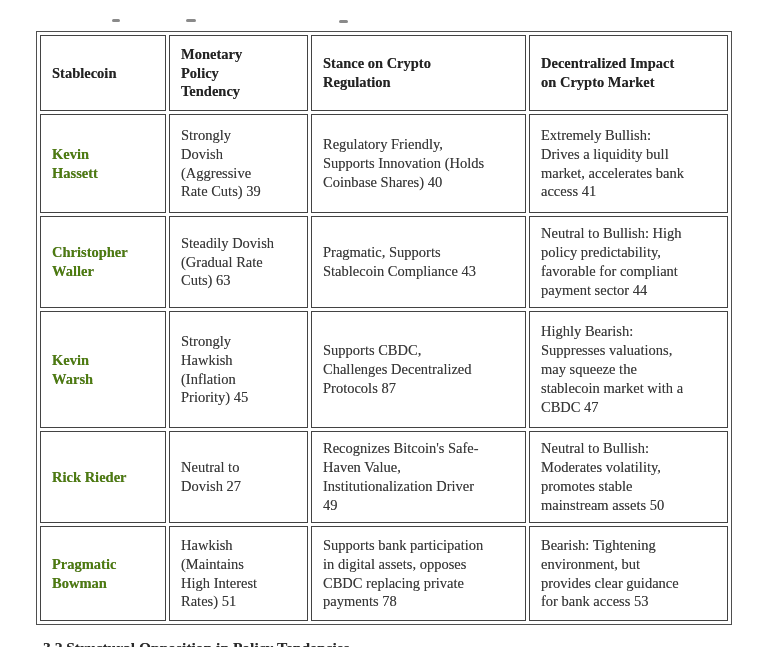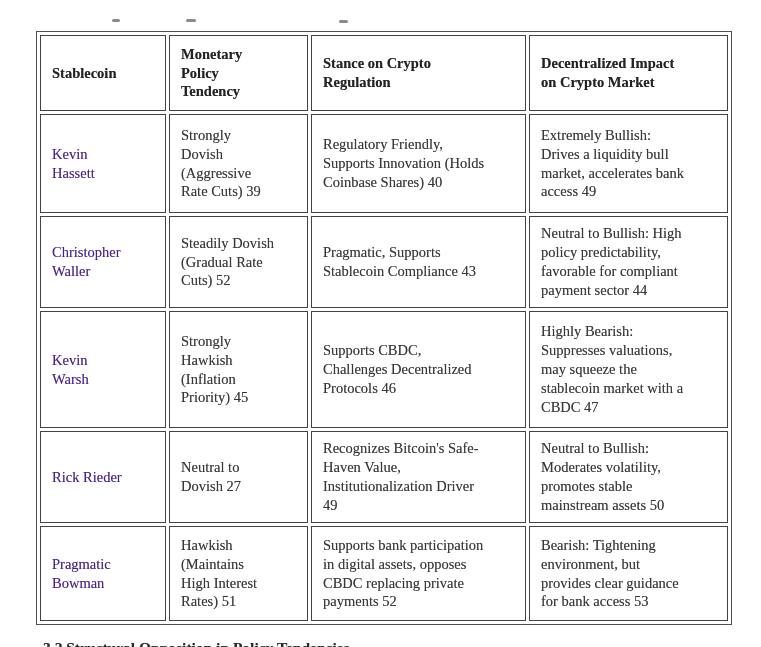--- a/index.html
+++ b/index.html
@@ -49,22 +49,22 @@
     color: #383838;
     white-space: pre-line;
     overflow: hidden;
     text-shadow: 0 0 0.6px rgba(70,70,70,0.55);
   }
   .doc-table th {
     font-weight: bold;
     color: #232323;
   }
   .doc-table td.cand {
-    font-weight: normal;
-    color: #4c1d95;
+    font-weight: bold;
+    color: #4d7c0f;
   }
   col.c1 { width: 126px; }
   col.c2 { width: 139px; }
   col.c3 { width: 215px; }
   col.c4 { width: 199px; }
 
   tr.hrow  th { height: 76px; }
   tr.row-0 td { height: 99px; }
   tr.row-1 td { height: 92px; }
   tr.row-2 td { height: 117px; }
@@ -115,47 +115,47 @@
       <td>Strongly
 Dovish
 (Aggressive
 Rate Cuts) 39</td>
       <td>Regulatory Friendly,
 Supports Innovation (Holds
 Coinbase Shares) 40</td>
       <td>Extremely Bullish:
 Drives a liquidity bull
 market, accelerates bank
-access 49</td>
+access 41</td>
     </tr>
 
     <tr class="row-1">
       <td class="cand">Christopher
 Waller</td>
       <td>Steadily Dovish
 (Gradual Rate
-Cuts) 52</td>
+Cuts) 63</td>
       <td>Pragmatic, Supports
 Stablecoin Compliance 43</td>
       <td>Neutral to Bullish: High
 policy predictability,
 favorable for compliant
 payment sector 44</td>
     </tr>
 
     <tr class="row-2">
       <td class="cand">Kevin
 Warsh</td>
       <td>Strongly
 Hawkish
 (Inflation
 Priority) 45</td>
       <td>Supports CBDC,
 Challenges Decentralized
-Protocols 46</td>
+Protocols 87</td>
       <td>Highly Bearish:
 Suppresses valuations,
 may squeeze the
 stablecoin market with a
 CBDC 47</td>
     </tr>
 
     <tr class="row-3">
       <td class="cand">Rick Rieder</td>
       <td>Neutral to
@@ -173,21 +173,21 @@
     <tr class="row-4">
       <td class="cand">Pragmatic
 Bowman</td>
       <td>Hawkish
 (Maintains
 High Interest
 Rates) 51</td>
       <td>Supports bank participation
 in digital assets, opposes
 CBDC replacing private
-payments 52</td>
+payments 78</td>
       <td>Bearish: Tightening
 environment, but
 provides clear guidance
 for bank access 53</td>
     </tr>
   </tbody>
 </table>
 
 <div class="clipped-heading">3.2 Structural Opposition in Policy Tendencies</div>
 

